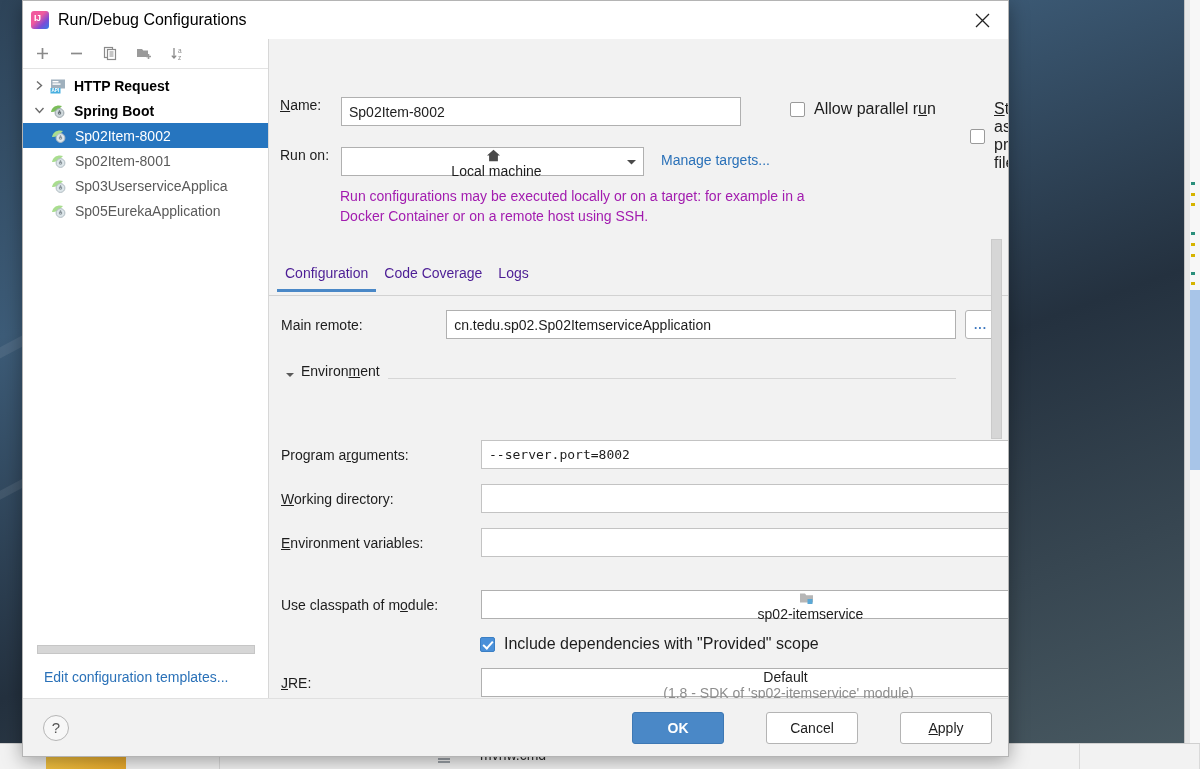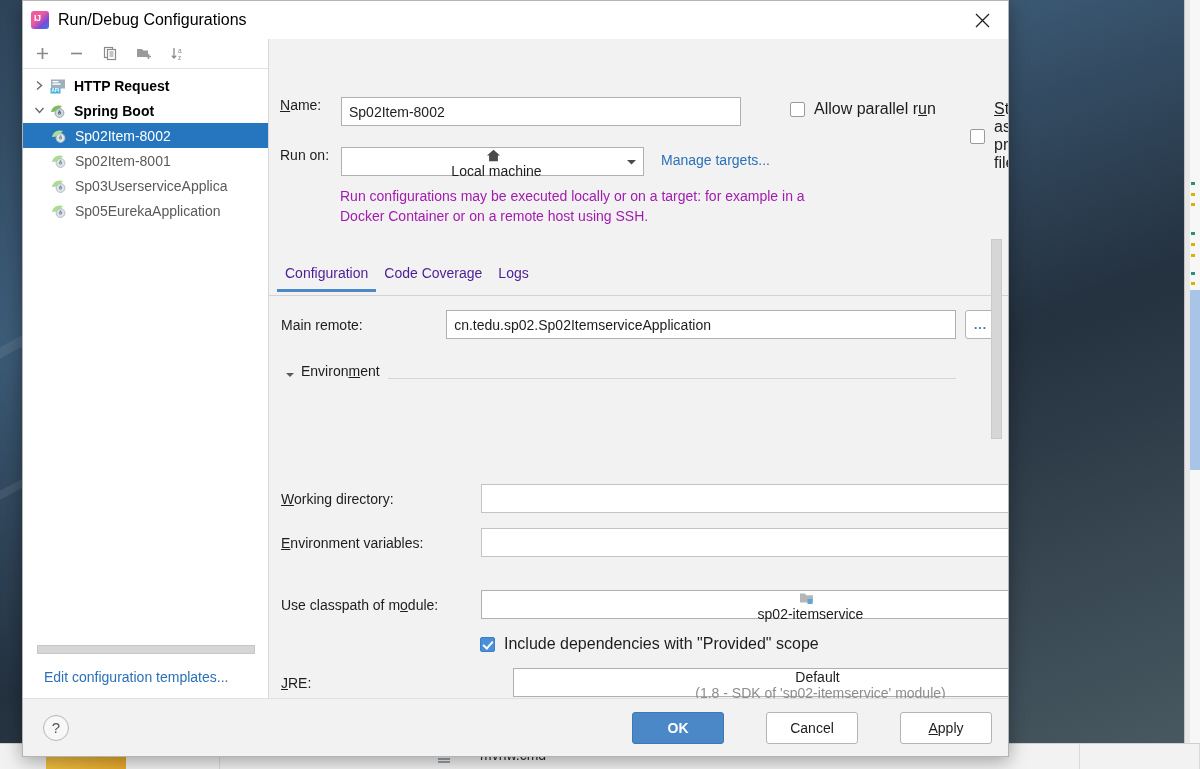--- a/index.html
+++ b/index.html
@@ -519,20 +519,41 @@
           <span class="twist">
             <svg width="10" height="8" viewBox="0 0 10 8">
                 <path d="M1,2 L5,6 L9,2 Z" fill="#5a5a5a"></path>
               </svg>
           </span>
           <span class="sec-title">Environ<span class="u">m</span>ent</span>
           <span class="sec-line"></span>
         </div>
 
 
+        <div class="frow" style="left:12px; top:401px;">
+          <label class="flabel">Program a<span class="u">r</span>guments:</label>
+          <div class="txtfield flat" style="width:600px;">
+            <span class="mono">--server.port=8002</span>
+          </div>
+          <div class="addon-btns txtfield flat" style="width:51px; padding:0; justify-content:center; border-left:none;">
+            <span class="icobtn">
+              <svg width="13" height="13" viewBox="0 0 13 13">
+                  <path d="M6.5,1.5 V11.5 M1.5,6.5 H11.5" stroke="#9a9a9a" stroke-width="1.5"></path>
+                </svg>
+            </span>
+            <span class="icobtn">
+              <svg width="14" height="14" viewBox="0 0 14 14">
+                <path d="M8,2 H12 V6" stroke="#9a9a9a" stroke-width="1.3" fill="none"></path>
+                <path d="M12,2 L7.5,6.5" stroke="#9a9a9a" stroke-width="1.3"></path>
+                <path d="M6,12 H2 V8" stroke="#9a9a9a" stroke-width="1.3" fill="none"></path>
+                <path d="M2,12 L6.5,7.5" stroke="#9a9a9a" stroke-width="1.3"></path>
+              </svg>
+            </span>
+          </div>
+        </div>
 
         <div class="frow" style="left:12px; top:445px;">
           <label class="flabel"><span class="u">W</span>orking directory:</label>
           <div class="txtfield flat" style="width:600px;">
             <span></span>
           </div>
           <div class="addon-btns txtfield flat" style="width:51px; padding:0; justify-content:center; border-left:none;">
             <span class="icobtn">
               <svg width="13" height="13" viewBox="0 0 13 13">
                   <path d="M6.5,1.5 V11.5 M1.5,6.5 H11.5" stroke="#9a9a9a" stroke-width="1.5"></path>
@@ -577,21 +598,21 @@
                 </svg>
             </span>
           </div>
         </div>
 
         <div class="cbrow" style="position:absolute; left:211px; top:596px;">
           <span class="checkbox checked"></span>
           <span class="cbl">Include dependencies with "Provided" scope</span>
         </div>
 
-        <div class="frow" style="left:12px; top:629px;gap:32px;">
+        <div class="frow" style="left:12px; top:629px;">
           <label class="flabel"><span class="u">J</span>RE:</label>
           <div class="combo" style="width:601px;">
             <span>Default</span>
             <span class="muted" style="margin-left:6px;">(1.8 - SDK of 'sp02-itemservice' module)</span>
           </div>
           <div class="combo" style="width:51px; padding:0; justify-content:space-around;">
             <span class="icobtn">
               <svg width="16" height="14" viewBox="0 0 16 14">
                 <path d="M1,2.5 H6 L7.4,4.2 H14.5 V11.5 H1 Z" fill="none" stroke="#9a9a9a" stroke-width="1.3"></path>
               </svg>

